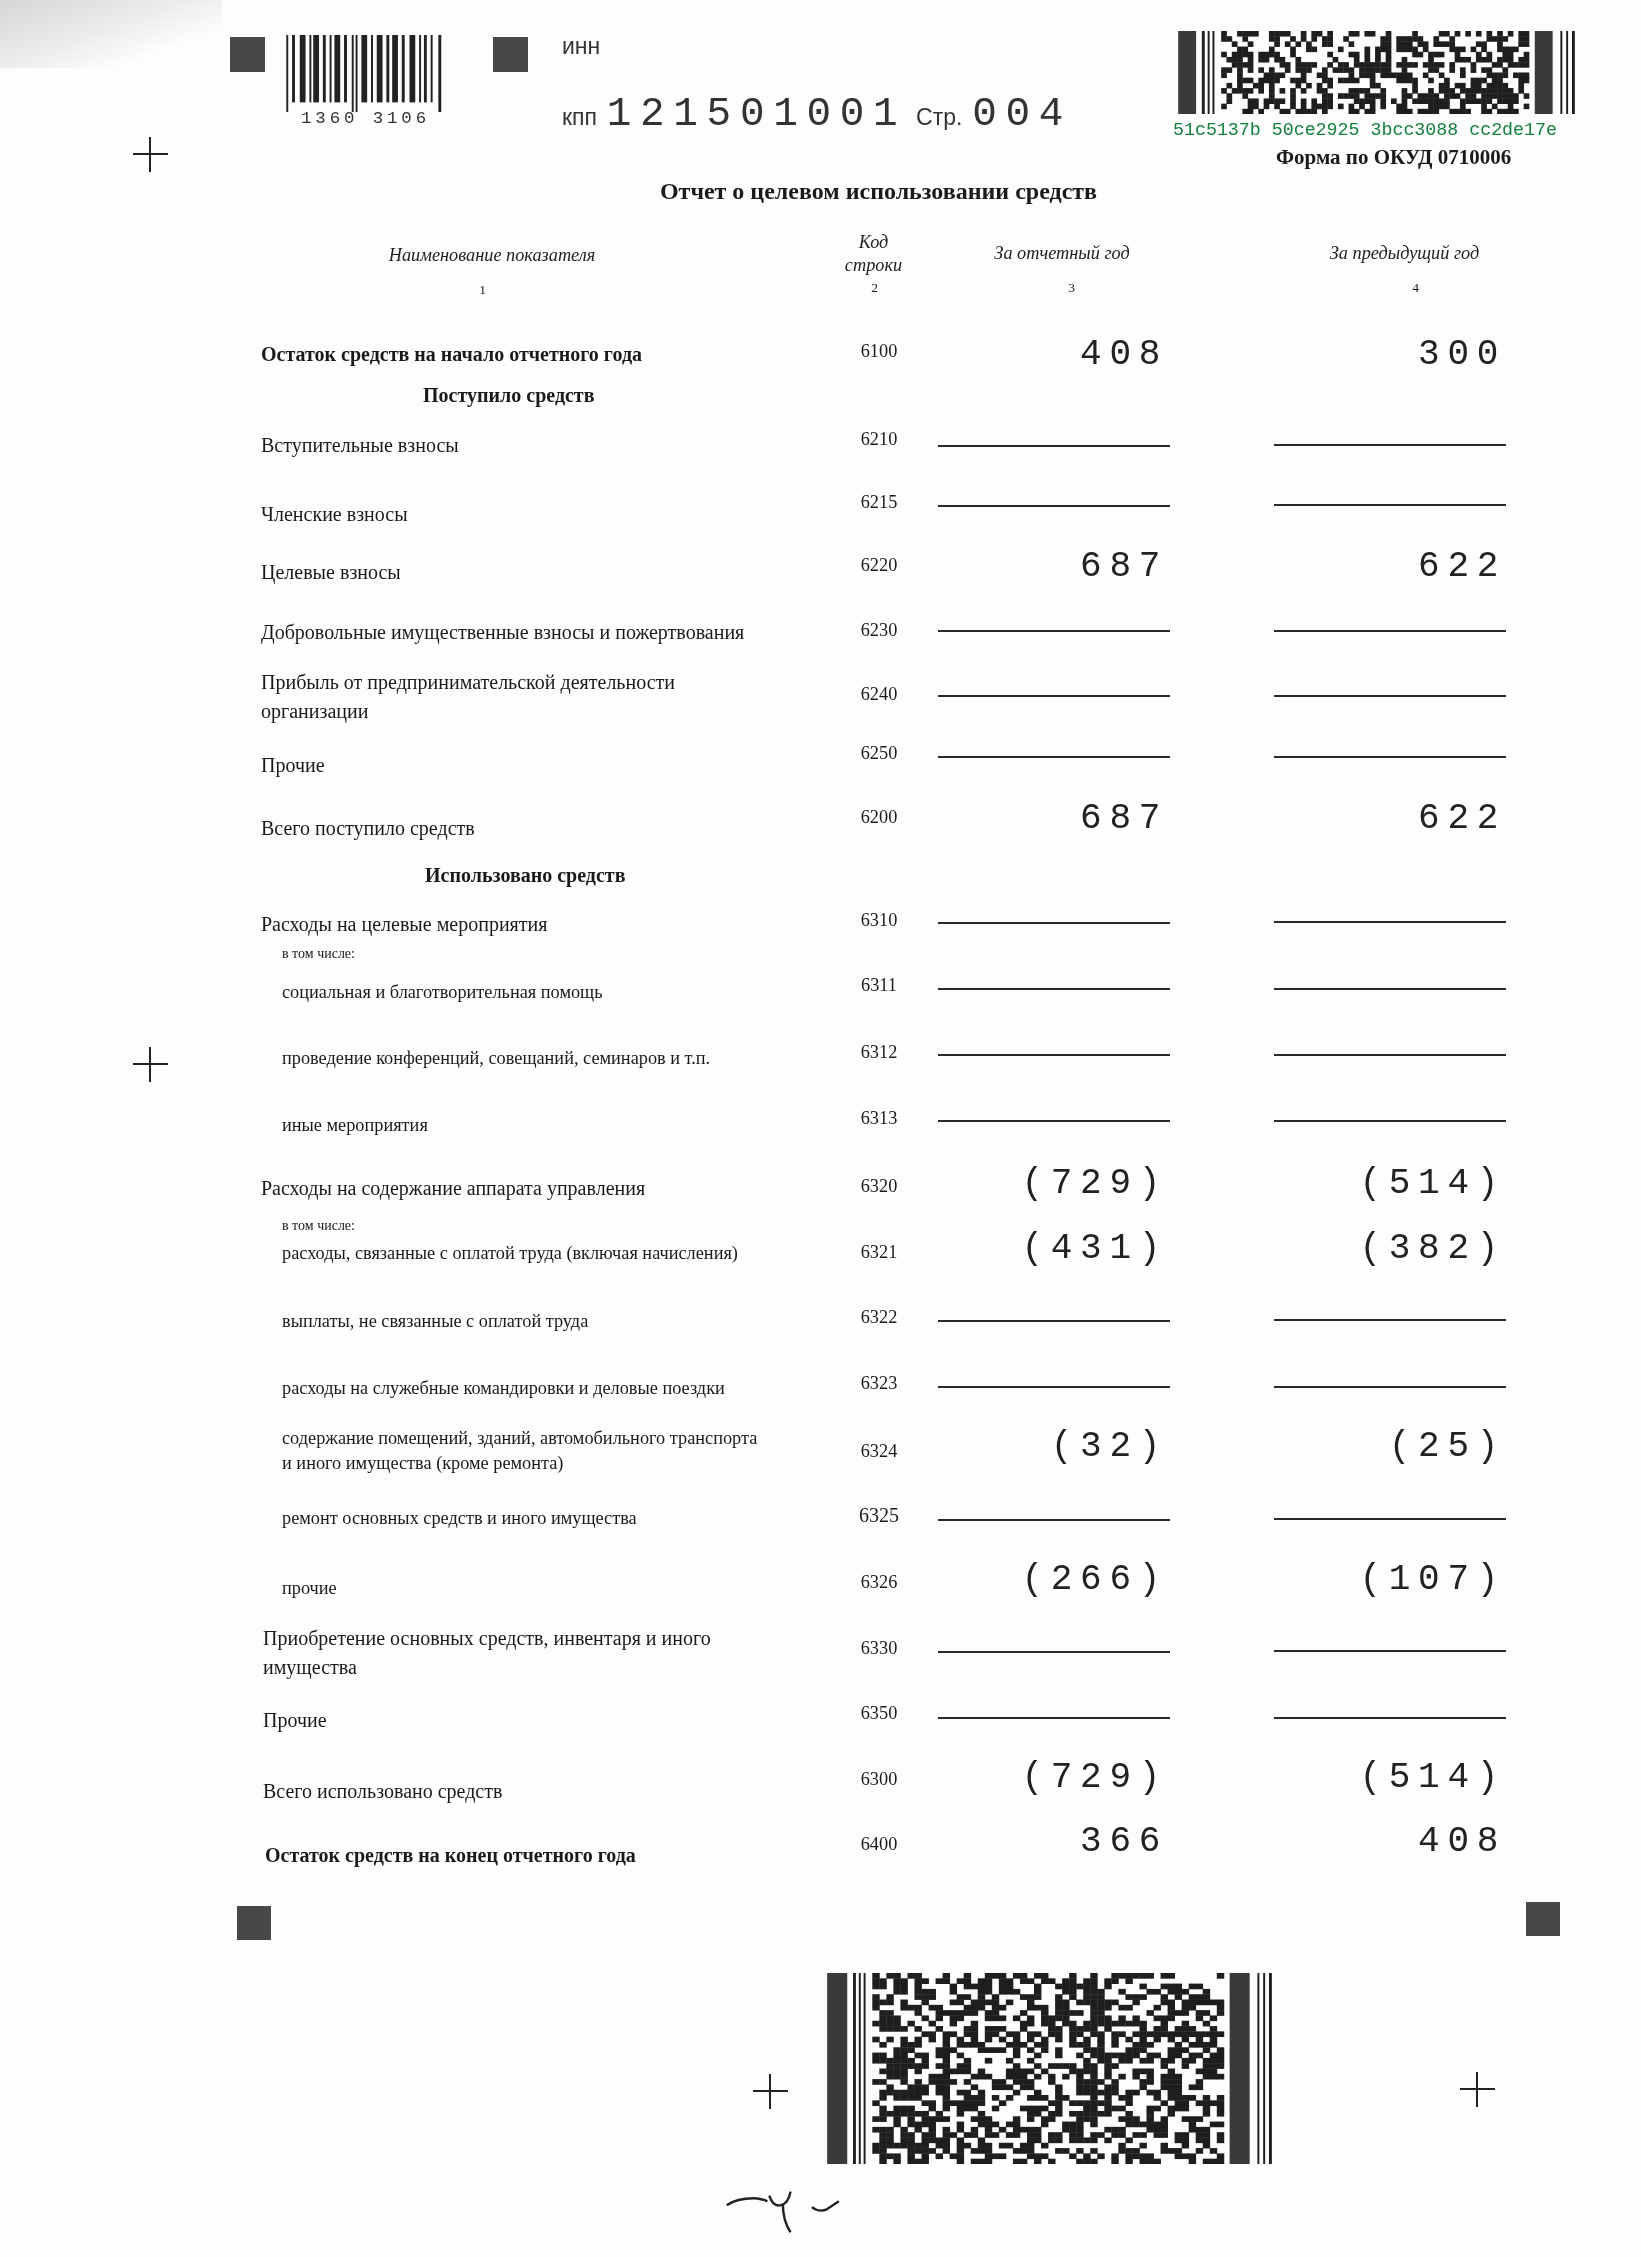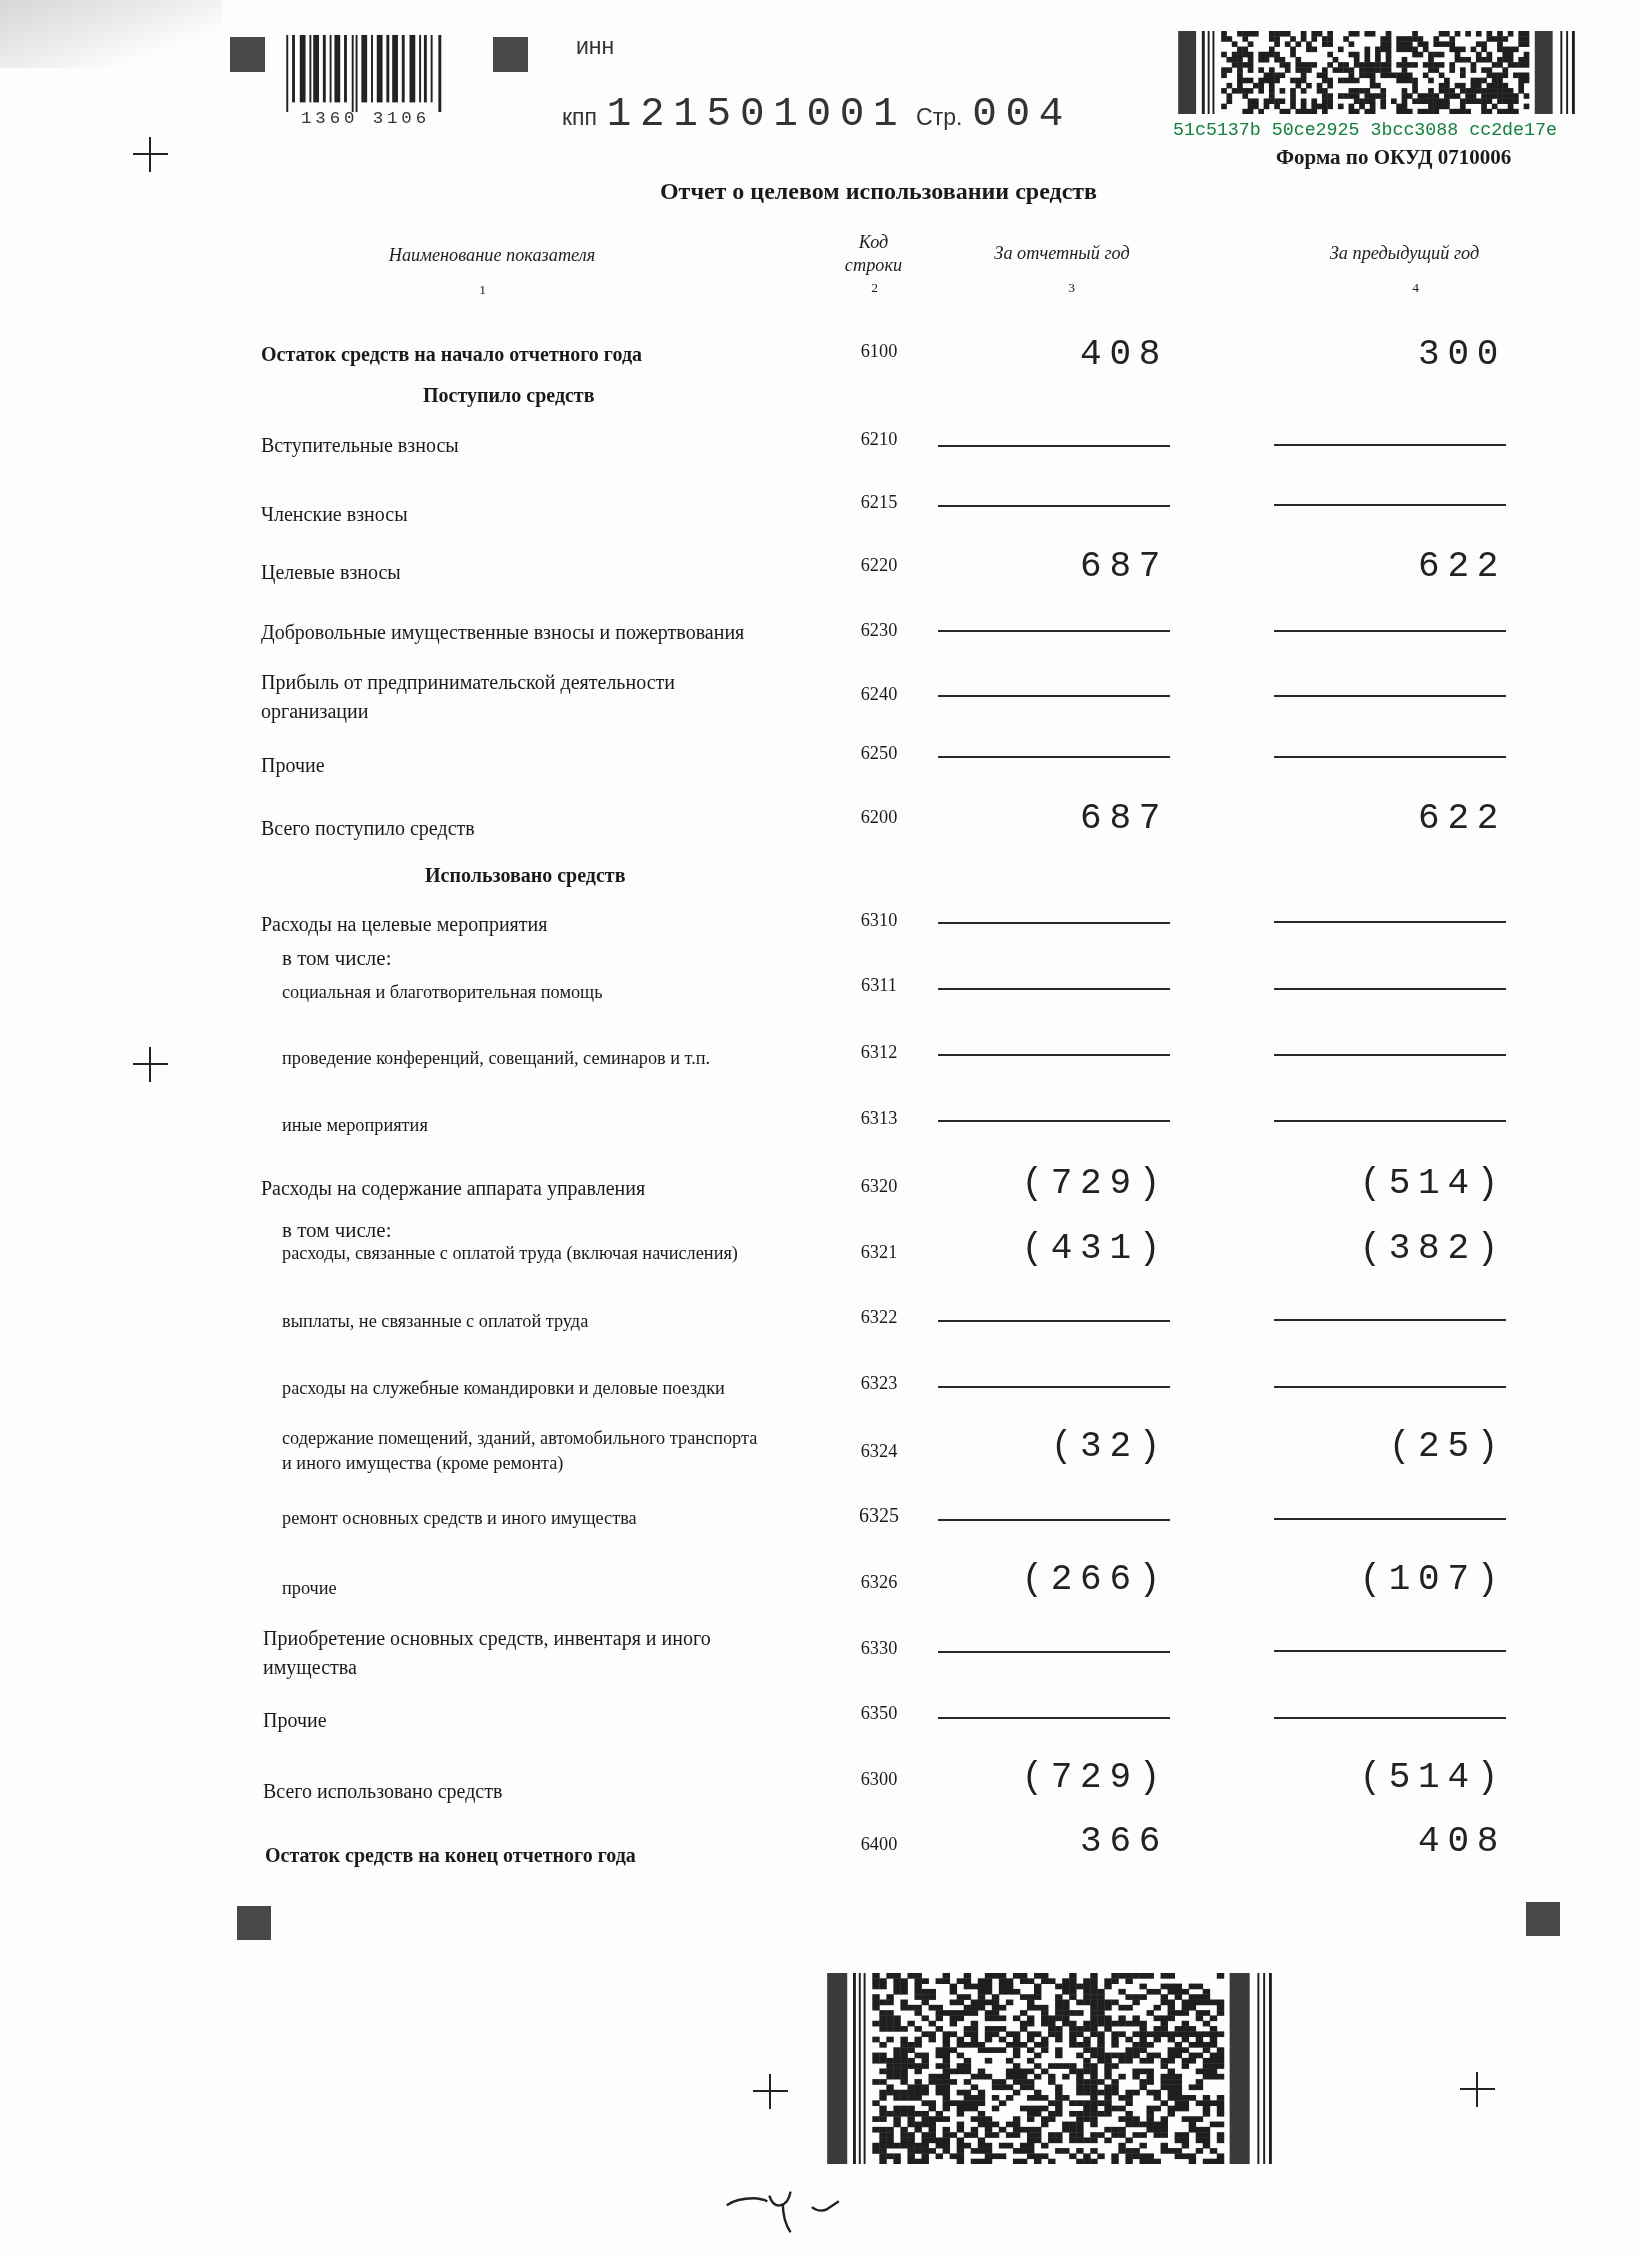--- a/index.html
+++ b/index.html
@@ -32,21 +32,21 @@
 
   .title { position: absolute; left: 0; width: 1757px; top: 178px; text-align: center; font-size: 24px; font-weight: bold; }
 
   .colhead { position: absolute; font-style: italic; font-size: 18.3px; text-align: center; color: #222; }
   .colnum { position: absolute; font-size: 13.5px; text-align: center; color: #222; }
 
   .row-label { position: absolute; left: 261px; font-size: 20px; line-height: 28px; }
   .row-label.indent { left: 282px; font-size: 18.3px; line-height: 25px; }
   .row-label.bold { font-weight: bold; }
   .section-head { position: absolute; font-size: 20px; font-weight: bold; }
-  .sub-note { position: absolute; left: 282px; font-size: 21px; }
+  .sub-note { position: absolute; left: 282px; font-size: 14px; }
   .row-code { position: absolute; left: 850px; width: 58px; text-align: center; font-size: 18.3px; }
   .row-code.bigcode { font-size: 20px; }
 
   .val { position: absolute; font-family: "Liberation Mono", monospace; font-size: 36px; letter-spacing: 7.7px; text-align: right; color: #222; width: 251px; }
   .val.c3 { left: 917px; }
   .val.c4 { left: 1255px; }
   .dash { position: absolute; height: 1.9px; background: #2a2a2a; width: 232px; }
   .dash.c3 { left: 938px; }
   .dash.c4 { left: 1274px; }
 
@@ -82,21 +82,21 @@
     <rect x="138" y="0" width="2" height="70"></rect>
       <rect x="143" y="0" width="3" height="70"></rect>
       <rect x="150" y="0" width="2" height="70"></rect>
     <rect x="158" y="0" width="3" height="80"></rect>
   </g>
 </svg>
 <div class="barcode1d-num">1360 3106</div>
 
 <div class="cross" style="left:133px;top:137px;"></div>
 
-<div class="abs" style="left:576px;top:33px;display:flex;align-items:center;gap:25px;">
+<div class="abs" style="left:562px;top:33px;display:flex;align-items:center;gap:25px;">
   <span class="hdr-label" style="text-transform:lowercase;">ИНН</span>
 </div>
 <div class="abs" style="left:562px;top:91px;display:flex;align-items:baseline;gap:9.7px;">
   <span class="hdr-label" style="text-transform:lowercase;">КПП</span>
   <span class="hdr-value">121501001</span>
   <span class="hdr-page-label">Стр.</span>
   <span class="hdr-value">004</span>
 </div>
 
 <svg class="pdf417" id="pdf-top" style="left:1178px;top:31px;width:398px;height:83px;" viewBox="0 0 412 86">

